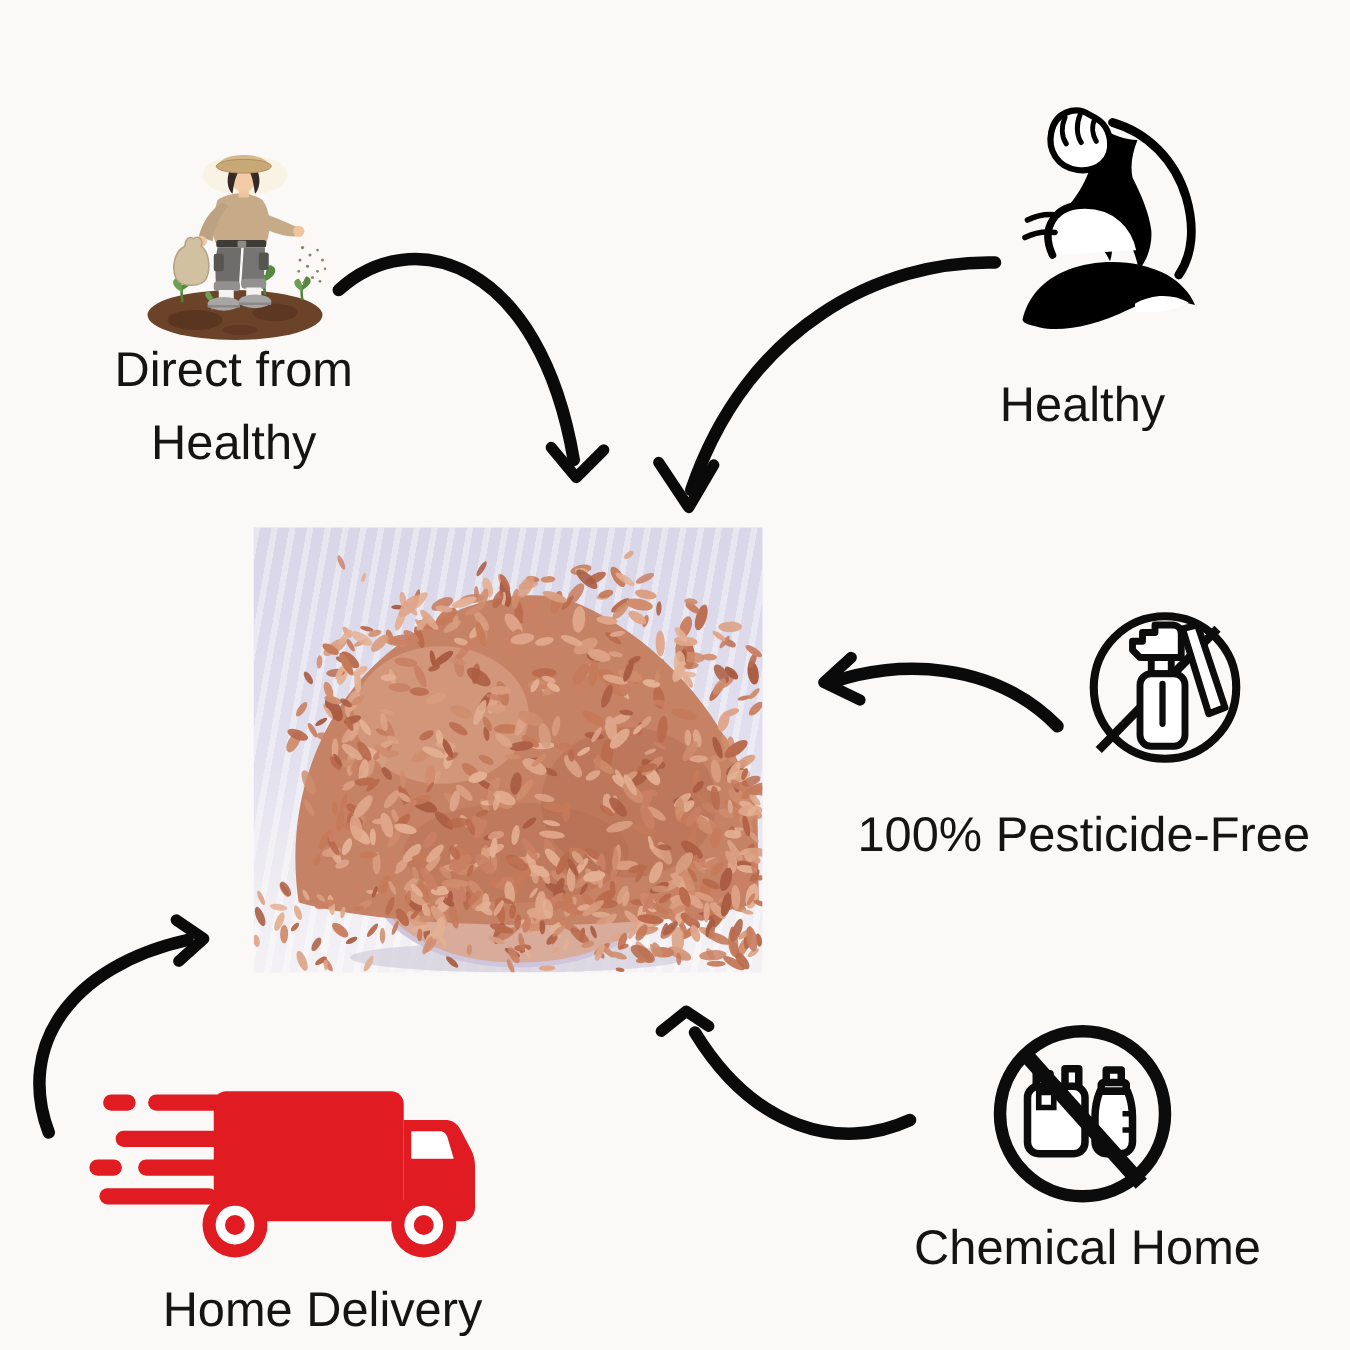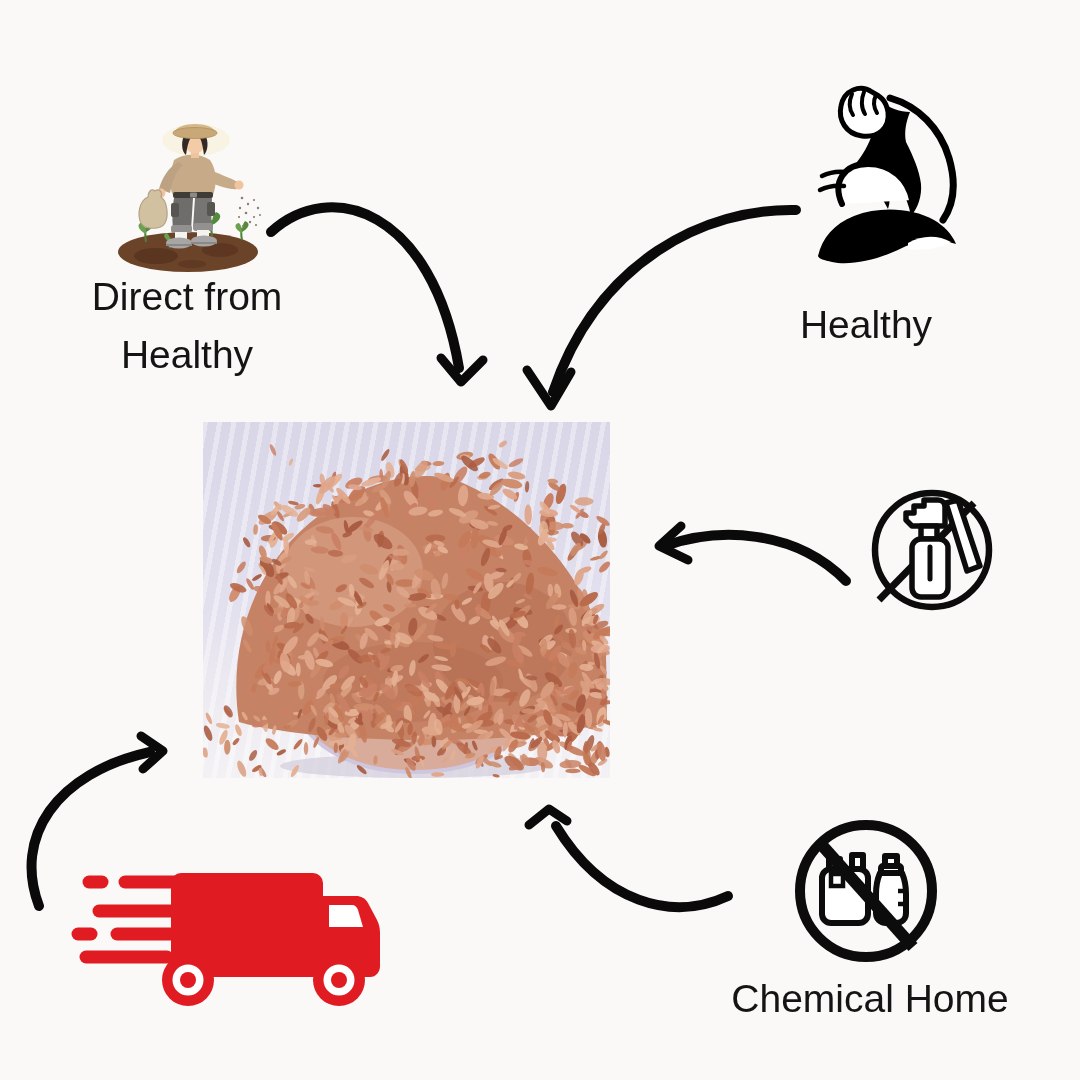--- a/index.html
+++ b/index.html
@@ -138,20 +138,21 @@
       <line x1="106" y1="17" x2="11" y2="114" stroke="#0c0c0c" stroke-width="7"></line>
       <g fill="#fff" stroke="#0c0c0c" stroke-width="5.5" stroke-linejoin="round">
         <path d="M78 17 L90 14 L112 80 L99 85 Z"></path>
         <path d="M38 34 L38 27 L46 27 L46 20 L56 20 L56 14 L70 14 C74 14 77 17 77 21 L77 40 L44 40 Z"></path>
         <rect x="53" y="40" width="16" height="13"></rect>
         <rect x="44" y="53" width="36" height="58" rx="9"></rect>
       </g>
       <line x1="62" y1="61" x2="62" y2="93" stroke="#0c0c0c" stroke-width="5" stroke-linecap="round"></line>
     </svg>
   </div>
+  <div class="abs label" style="left:657px;top:600px;width:420px;">100% Pesticide-Free</div>
 
   <div class="abs icon-box" style="left:791px;top:776px;width:150px;height:150px;">
     <svg viewBox="0 0 150 150">
       <circle cx="75" cy="75" r="66" fill="none" stroke="#0c0c0c" stroke-width="10"></circle>
       <g fill="#fff" stroke="#0c0c0c" stroke-width="6" stroke-linejoin="round">
         <rect x="38" y="43" width="11" height="13"></rect>
         <rect x="61" y="39" width="11" height="17"></rect>
         <rect x="31" y="53" width="46" height="54" rx="9"></rect>
         <rect x="94" y="40" width="12" height="12"></rect>
         <rect x="90" y="50" width="20" height="7" rx="2"></rect>
@@ -182,20 +183,21 @@
       <g>
         <circle class="fill" cx="130" cy="112" r="26"></circle>
         <circle cx="130" cy="112" r="15.5" fill="#ffffff"></circle>
         <circle class="fill" cx="130" cy="112" r="8"></circle>
         <circle class="fill" cx="281" cy="112" r="26"></circle>
         <circle cx="281" cy="112" r="15.5" fill="#ffffff"></circle>
         <circle class="fill" cx="281" cy="112" r="8"></circle>
       </g>
     </svg>
   </div>
+  <div class="abs label" style="left:58px;top:980px;width:400px;">Home Delivery</div>
 
   <div class="abs photo" title="red rice flakes (poha) heaped in a glass bowl on white cloth">
     <svg viewBox="0 0 407 356">
       <ellipse cx="212" cy="344" rx="135" ry="12" fill="#c9c2d5" opacity="0.55"></ellipse>
       <path d="M90 272 C94 320 146 350 212 350 C278 350 330 320 334 272" fill="#d8ab9b" stroke="#cfc6dd" stroke-width="4"></path>
       <path d="M90 272 A122 40 0 0 0 334 272" fill="none" stroke="#eee8f6" stroke-width="3"></path>
       <path d="M36 300 C24 222 52 140 118 92 C164 58 222 44 262 62 C330 92 384 160 403 228 L404 300 C330 324 120 324 36 300 Z" fill="#c68264"></path>
       <ellipse cx="150" cy="150" rx="70" ry="55" fill="#e8bda6" opacity="0.35"></ellipse>
       <ellipse cx="300" cy="220" rx="70" ry="60" fill="#a55a41" opacity="0.25"></ellipse>
       <ellipse cx="210" cy="260" rx="90" ry="40" fill="#a55a41" opacity="0.2"></ellipse>

